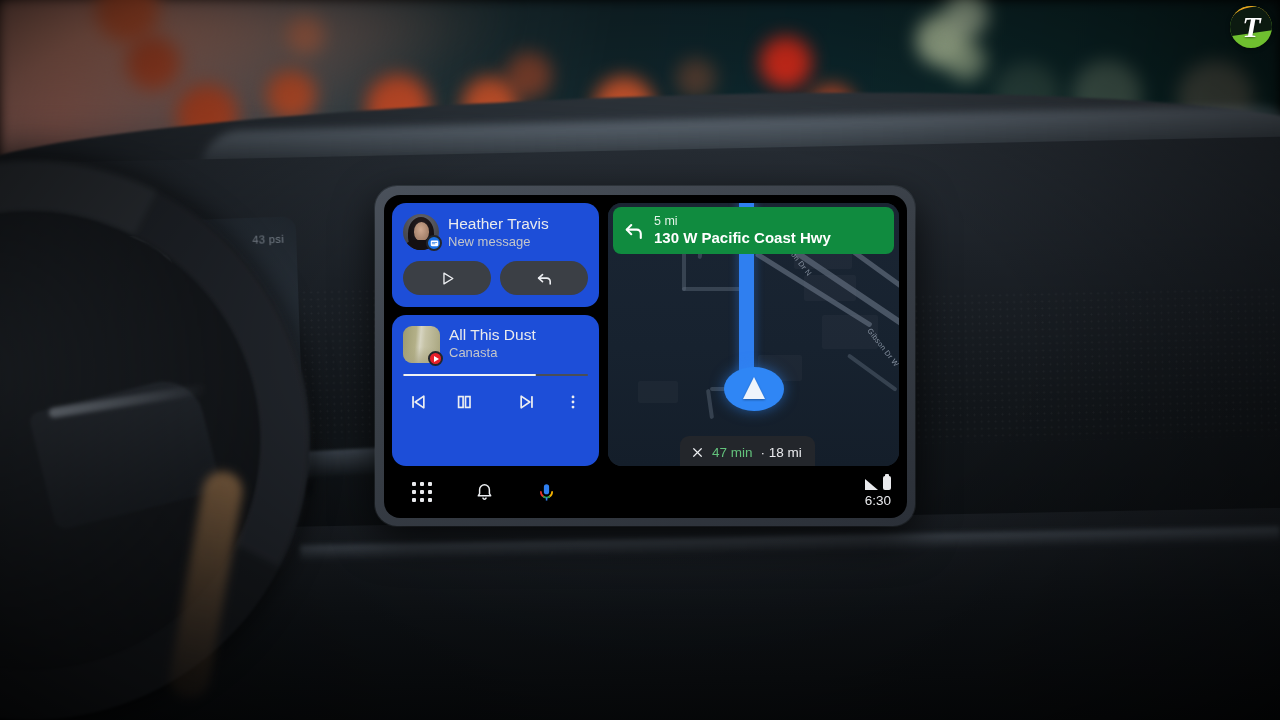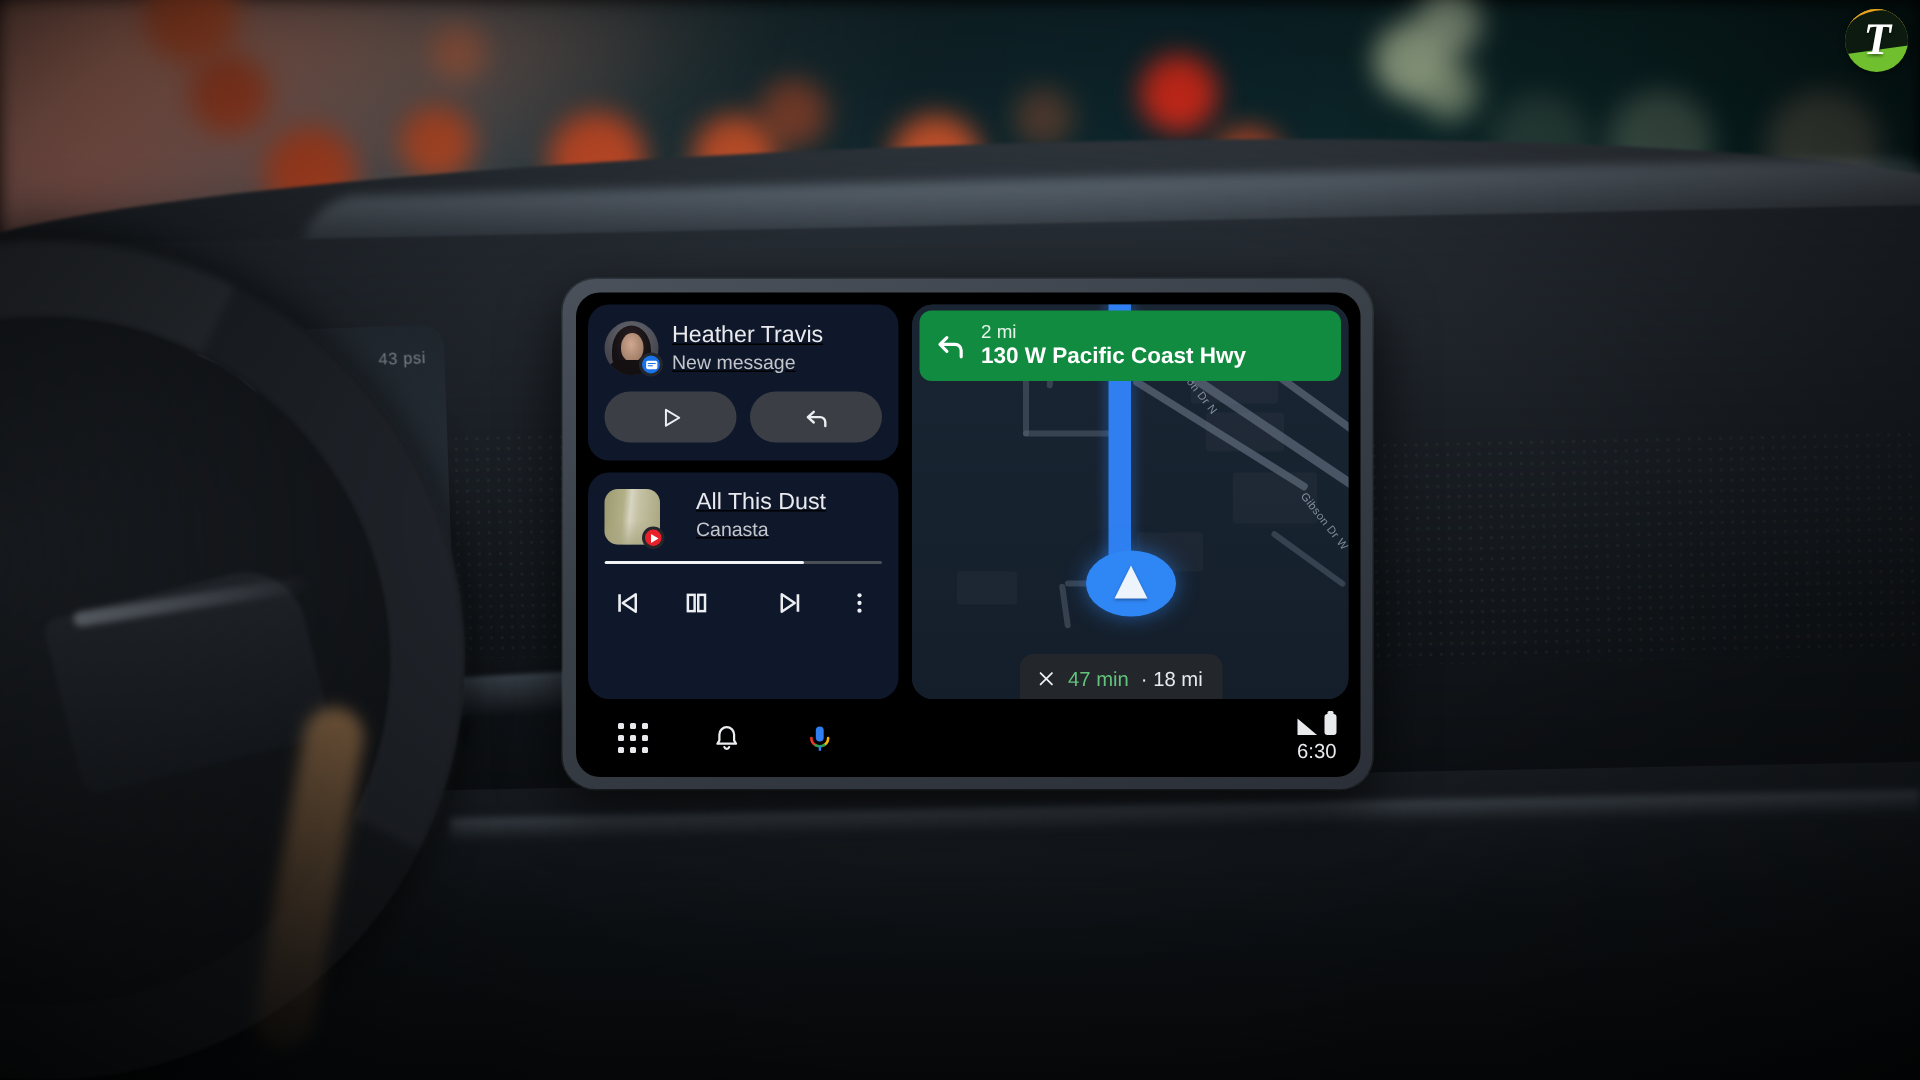--- a/index.html
+++ b/index.html
@@ -165,21 +165,21 @@
   }
   #screen{
     position:relative; width:100%; height:100%;
     background:#000; border-radius:16px; overflow:hidden;
     display:flex; flex-direction:column;
   }
   .screen-body{ flex:1; display:flex; padding:8px 8px 0 8px; gap:9px; min-height:0; }
   .left-col{ width:207px; display:flex; flex-direction:column; gap:8px; }
 
   
-  .card{ background:#0f172a; border-radius:14px;text-decoration:underline; }
+  .card{ background:#1d4ed8; border-radius:14px; }
   .notif-card{ padding:11px 11px 12px 11px; }
   .notif-head{ display:flex; align-items:flex-start; gap:9px; }
   .avatar-wrap{ position:relative; width:36px; height:36px; flex:0 0 36px; }
   .avatar{
     width:36px; height:36px; border-radius:50%;
     background:radial-gradient(circle at 50% 30%, #6e6f77 0%, #4a4b52 55%, #3a3b41 100%);
     overflow:hidden; position:relative;
   }
   .av-hair{
     position:absolute; left:5px; top:3px; width:26px; height:33px;
@@ -206,21 +206,21 @@
   .notif-sub{ font-size:13px; color:#c3c6cb; margin-top:3px; line-height:1.1; }
   .notif-actions{ display:flex; gap:9px; margin-top:11px; }
   .pill{
     flex:1; height:34px; border-radius:17px; background:#3b3f45;
     display:flex; align-items:center; justify-content:center;
   }
   .pill svg{ display:block; }
 
   
   .media-card{ flex:1; padding:11px 11px 10px 11px; display:flex; flex-direction:column; }
-  .media-head{ display:flex; align-items:flex-start; gap:24px; }
+  .media-head{ display:flex; align-items:flex-start; gap:9px; }
   .art-wrap{ position:relative; width:37px; height:37px; flex:0 0 37px; }
   .art{
     width:37px; height:37px; border-radius:9px; overflow:hidden;
     background:linear-gradient(95deg,#9c9a6f 0%, #b3b088 34%, #d7d5c2 46%, #c6c3a6 58%, #a8a57e 100%);
     position:relative;
   }
   .art:after{
     content:""; position:absolute; left:0; bottom:0; width:100%; height:42%;
     background:linear-gradient(180deg, rgba(210,206,180,0), rgba(168,164,128,.75));
   }
@@ -520,21 +520,21 @@
         </div>
 
         <div class="nav-banner">
           <span class="nav-arrow">
             <svg width="22" height="22" viewBox="0 0 24 24">
               <path d="M9 5.5 L4 10.5 L9 15.5" fill="none" stroke="#fff" stroke-width="2.3" stroke-linecap="round" stroke-linejoin="round"></path>
               <path d="M4.4 10.5 H15 a4.4 4.4 0 0 1 4.4 4.4 V19.5" fill="none" stroke="#fff" stroke-width="2.3" stroke-linecap="round"></path>
             </svg>
           </span>
           <div class="nav-texts">
-            <div class="nav-dist">2 mi</div>
+            <div class="nav-dist">5 mi</div>
             <div class="nav-street">130 W Pacific Coast Hwy</div>
           </div>
         </div>
 
         <div class="eta-chip">
           <span class="eta-x">
             <svg width="13" height="13" viewBox="0 0 24 24">
               <path d="M5 5 L19 19 M19 5 L5 19" stroke="#eceef1" stroke-width="2.2" stroke-linecap="round"></path>
             </svg>
           </span>

